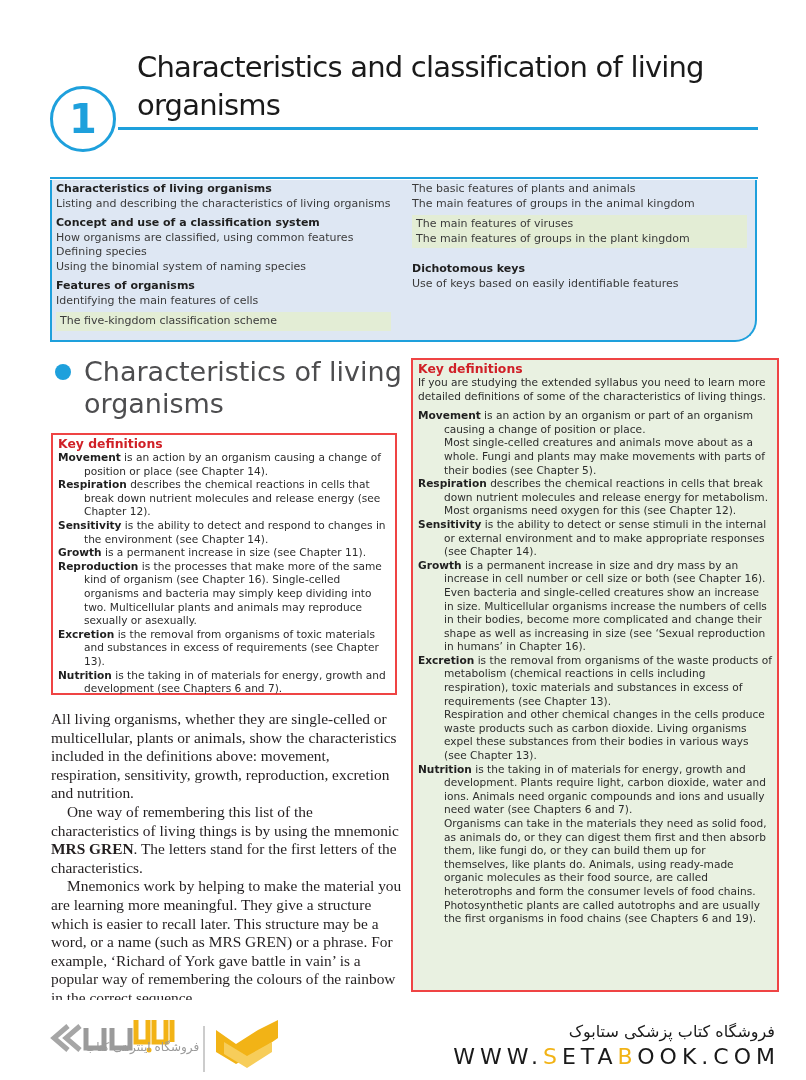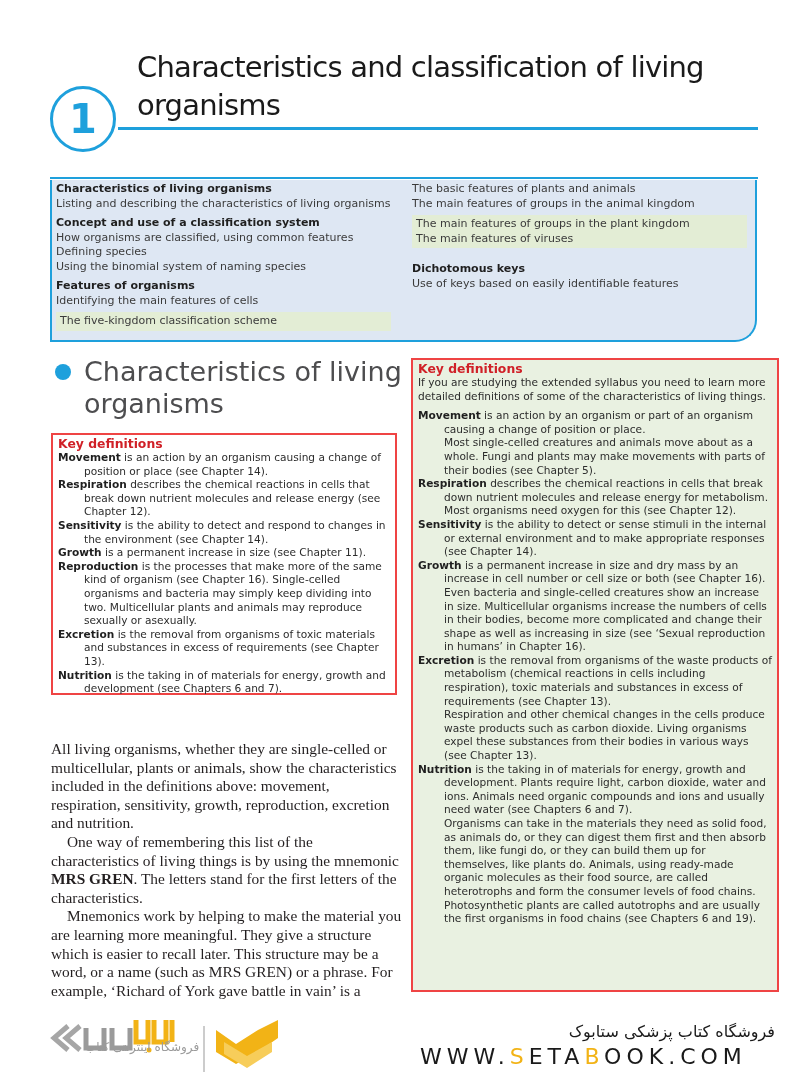--- a/index.html
+++ b/index.html
@@ -34,30 +34,30 @@
   .keybox { position:absolute; border:2px solid #ef4444; box-sizing:border-box; font-size:10.6px; line-height:13.6px; color:#2c2c2c; }
   .keybox.left { left:51px; top:433px; width:346px; height:262px; background:#fff; padding:2px 5px; }
   .keybox.right { left:411px; top:358px; width:368px; height:634px; background:#e9f1e1; padding:2px 5px; }
   .kb-title { font-weight:bold; color:#d02027; font-size:12.4px; line-height:14px; }
   .kb-intro { margin-bottom:6px; }
   .kb-def { padding-left:26px; text-indent:-26px; }
   .kb-def b { color:#1f1f1f;text-align:center; }
   .kb-extra { padding-left:26px; }
 
   
-  .body-text { position:absolute; left:51px; top:710px; width:352px; font-family:"Liberation Serif", serif; font-size:15.4px; line-height:18.6px; color:#231f20;margin-top:30px; }
+  .body-text { position:absolute; left:51px; top:710px; width:352px; font-family:"Liberation Serif", serif; font-size:15.4px; line-height:18.6px; color:#231f20; }
   .body-text p { margin:0; }
   .body-text p + p { text-indent:16px; }
 
   
   .footer { position:absolute; left:0; top:1000px; width:806px; height:80px; background:#fff; }
   .logo { position:absolute; left:36px; top:18px; width:270px; height:58px; }
   .logo-text-fa { position:absolute; left:85px; top:40px; font-size:12px; color:#9b9b9b; }
   .fa-shop { position:absolute; left:470px; top:22px; width:305px; text-align:right; font-size:16px; color:#1a1a1a; direction:rtl; }
-  .site-url { position:absolute; left:420px; top:44px; width:360px; font-size:22px; letter-spacing:5px; color:#1a1a1a; font-family:"DejaVu Sans", sans-serif; }
+  .site-url { position:absolute; left:420px; top:44px; width:360px; text-align:right; font-size:22px; letter-spacing:5px; color:#1a1a1a; font-family:"DejaVu Sans", sans-serif; }
   .site-url .hl { color:#f2b316; }
 </style>
 </head>
 <body>
 
 <div class="page">
   <div class="chapter-circle">
     <div class="chapter-num">1</div>
   </div>
   <div class="chapter-title">Characteristics and classification of living organisms</div>
@@ -75,22 +75,22 @@
         <div class="syl-head">Features of organisms</div>
         <div class="syl-item">Identifying the main features of cells</div>
         <div class="syl-green left">
           <div class="syl-item">The five-kingdom classification scheme</div>
         </div>
       </div>
     <div class="syl-col right" id="syl-right">
         <div class="syl-item">The basic features of plants and animals</div>
         <div class="syl-item">The main features of groups in the animal kingdom</div>
         <div class="syl-green right">
+          <div class="syl-item">The main features of viruses</div>
           <div class="syl-item">The main features of groups in the plant kingdom</div>
-          <div class="syl-item">The main features of viruses</div>
         </div>
         <div class="syl-head" style="margin-top: 14px;">Dichotomous keys</div>
         <div class="syl-item">Use of keys based on easily identifiable features</div>
       </div>
   </div>
 
   <div class="sect-dot"></div>
   <div class="sect-title">Characteristics of living organisms</div>
 
   <div class="keybox left">

